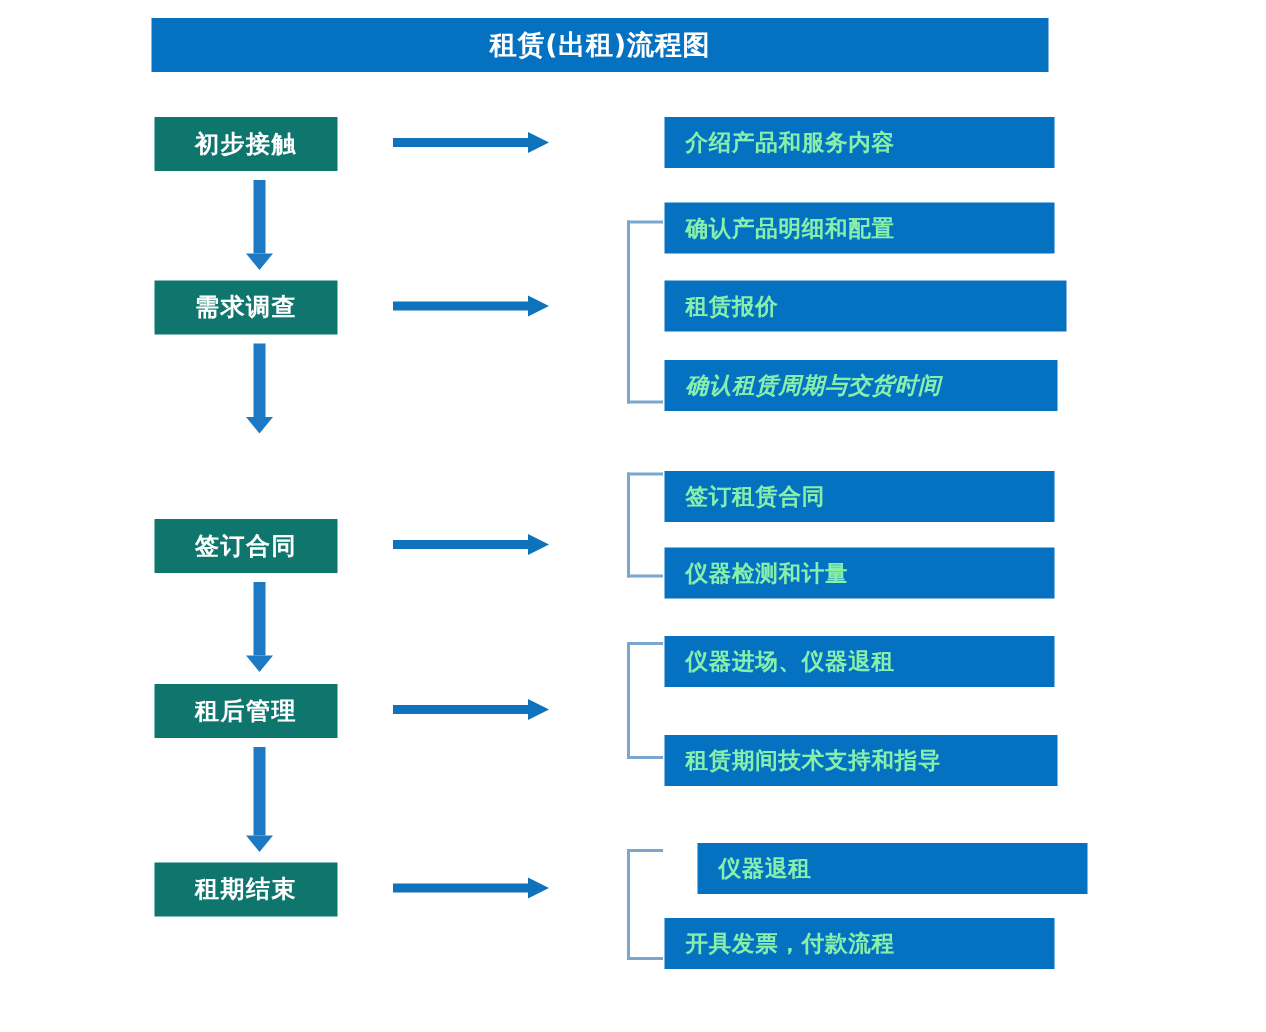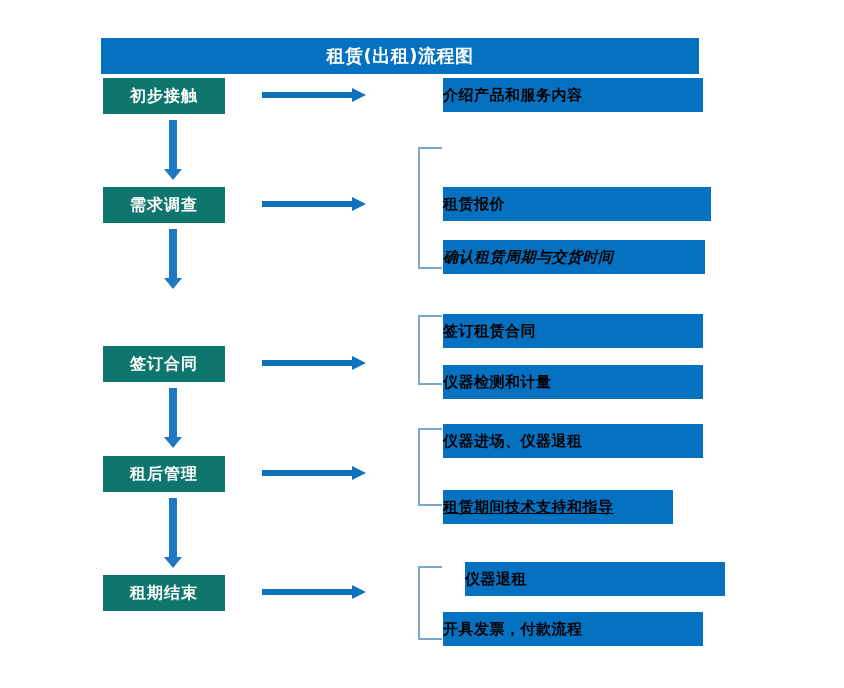--- a/index.html
+++ b/index.html
@@ -26,21 +26,20 @@
     width: 598px;
     height: 36px;
     background: #0571c1;
     color: #ffffff;
     display: flex;
     align-items: center;
     justify-content: center;
     font-size: 18px;
     font-weight: bold;
     letter-spacing: 0.5px;
-    margin-top: 26px;
   }
 
   
   .stage-box {
     position: absolute;
     left: 103px;
     width: 122px;
     height: 36px;
     background: #0f766e;
     color: #ffffff;
@@ -51,25 +50,26 @@
     font-weight: bold;
     letter-spacing: 1px;
   }
 
   
   .detail-box {
     position: absolute;
     left: 443px;
     height: 34px;
     background: #0571c1;
-    color: #000000;
+    color: #86efac;
     display: flex;
     align-items: center;
     font-size: 15px;
     font-weight: bold;
+    padding-left: 14px;
     box-sizing: border-box;
     letter-spacing: 0.5px;
   }
 
   
   .v-arrow {
     position: absolute;
     left: 158px;
     width: 30px;
   }
@@ -150,20 +150,21 @@
 
   <div class="stage-box" style="top:187px;">需求调查</div>
 
   <div class="h-arrow" style="top:196px;">
     <div class="shaft"></div>
     <div class="head"></div>
   </div>
 
   <div class="bracket" style="top:147px; height:122px;"></div>
 
+  <div class="detail-box" style="top:135px; width:260px;">确认产品明细和配置</div>
   <div class="detail-box" style="top:187px; width:268px;">租赁报价</div>
   <div class="detail-box" style="top:240px; width:262px;font-style:italic;">确认租赁周期与交货时间</div>
 
   <div class="v-arrow" style="top:229px; height:60px;">
     <div class="shaft" style="height:49px;"></div>
     <div class="head" style="top:49px;"></div>
   </div>
 
   <div class="stage-box" style="top:346px;">签订合同</div>
 
@@ -185,21 +186,21 @@
   <div class="stage-box" style="top:456px;">租后管理</div>
 
   <div class="h-arrow" style="top:465px;">
     <div class="shaft"></div>
     <div class="head"></div>
   </div>
 
   <div class="bracket" style="top:428px; height:78px;"></div>
 
   <div class="detail-box" style="top:424px; width:260px;">仪器进场、仪器退租</div>
-  <div class="detail-box" style="top:490px; width:230px;text-decoration:underline;">租赁期间技术支持和指导</div>
+  <div class="detail-box" style="top:490px; width:262px;">租赁期间技术支持和指导</div>
 
   <div class="v-arrow" style="top:498px; height:70px;">
     <div class="shaft" style="height:59px;"></div>
     <div class="head" style="top:59px;"></div>
   </div>
 
   <div class="stage-box" style="top:575px;">租期结束</div>
 
   <div class="h-arrow" style="top:584px;">
     <div class="shaft"></div>

